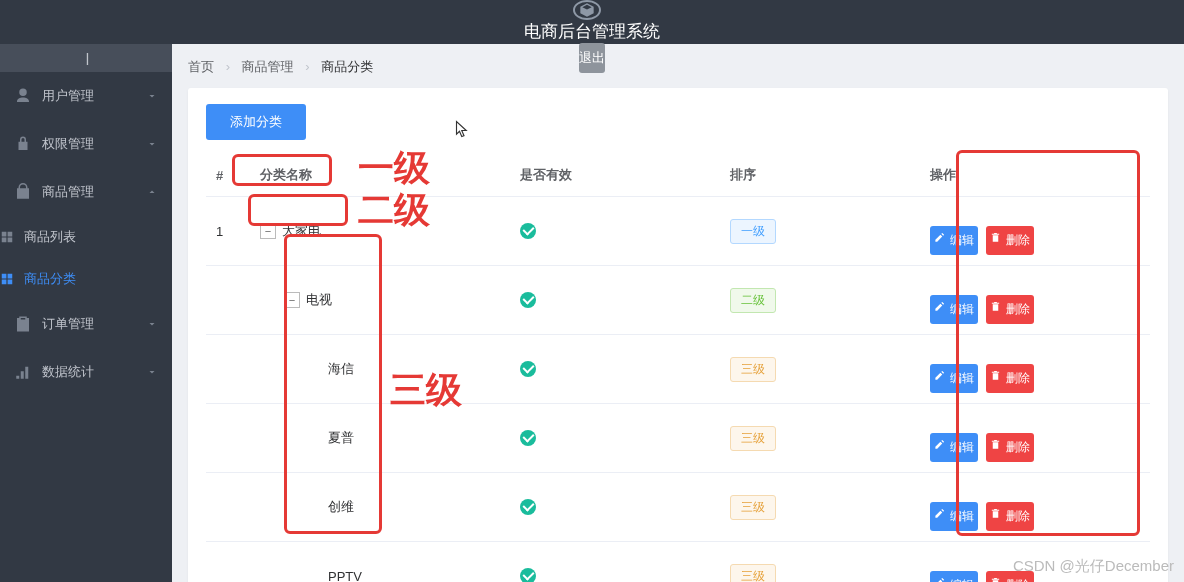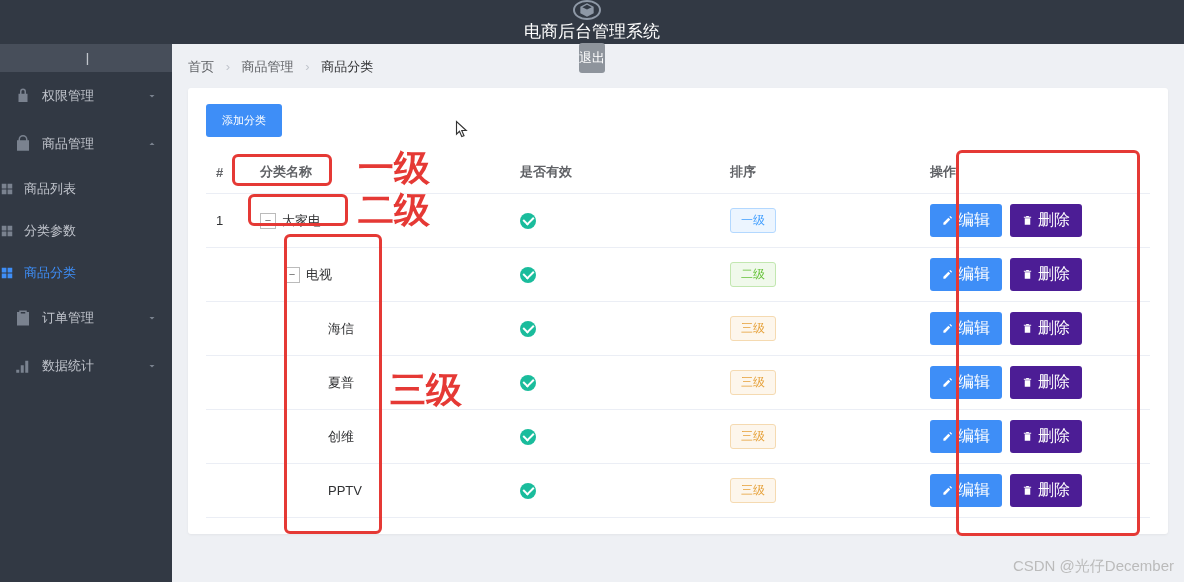--- a/index.html
+++ b/index.html
@@ -25,21 +25,21 @@
 .sub-item .mi { width:14px; height:14px; margin-right:10px; fill:#7a828f; }
 .sub-item.active { color:#3e8ef7; }
 .sub-item.active .mi { fill:#3e8ef7; }
 
 
 .main { flex:1; padding:14px 16px; overflow:auto; }
 .breadcrumb { color:#606266; font-size:13px; margin-bottom:12px; }
 .breadcrumb .sep { margin:0 8px; color:#c0c4cc; }
 .breadcrumb .cur { color:#303133; }
 .card { background:#fff; border-radius:3px; padding:16px 18px; box-shadow:0 1px 3px rgba(0,0,0,.05); min-height:440px; position:relative; }
-.add-btn { background:#3e8ef7; color:#fff; border:none; padding:9px 16px; border-radius:3px; font-size:11px; cursor:pointer; }
+.add-btn { background:#3e8ef7; color:#fff; border:none; padding:9px 24px; border-radius:3px; font-size:13px; cursor:pointer; }
 .cursor-ico { position:absolute; left:264px; top:32px; width:18px; height:18px; pointer-events:none; }
 
 
 .tbl { width:100%; border-collapse:collapse; margin-top:14px; }
 .tbl th { text-align:left; font-weight:600; font-size:13px; color:#606266; padding:12px 10px; border-bottom:1px solid #ebeef5; }
 .tbl td { padding:10px 10px; border-bottom:1px solid #ebeef5; font-size:13px; color:#303133; vertical-align:middle; }
 .col-idx { width:44px; }
 .col-name { width:260px; }
 .col-valid { width:210px; }
 .col-sort { width:200px; }
@@ -49,23 +49,23 @@
 .indent1 { padding-left:24px; }
 .indent2 { padding-left:68px; }
 
 .valid-ico { width:16px; height:16px; border-radius:50%; background:#1abc9c; display:inline-flex; align-items:center; justify-content:center; }
 .valid-ico::after { content:""; width:5px; height:8px; border:2px solid #fff; border-top:0; border-left:0; transform:rotate(45deg) translate(-1px,-1px); }
 
 .tag { display:inline-block; padding:3px 10px; border-radius:3px; font-size:12px; background:#ecf5ff; color:#409eff; border:1px solid #b3d8ff; }
 .tag.t2 { background:#f0f9eb; color:#67c23a; border-color:#c2e7b0; }
 .tag.t3 { background:#fdf6ec; color:#e6a23c; border-color:#f5dab1; }
 
-.btn-sm { display:inline-flex; align-items:center; gap:5px; border:none; padding:6px 12px; border-radius:3px; font-size:16px; color:#fff; cursor:pointer; }
+.btn-sm { display:inline-flex; align-items:flex-start; gap:5px; border:none; padding:6px 4px; border-radius:3px; font-size:12px; color:#fff; cursor:pointer; }
 .btn-edit { background:#3e8ef7; margin-right:8px; }
-.btn-del { background:#4c1d95; }
+.btn-del { background:#ef4444;margin-top:19px; }
 .btn-sm svg { width:11px; height:11px; fill:#fff; }
 
 
 .anno { position:absolute; pointer-events:none; }
 .anno-box { border:3px solid #e53935; border-radius:6px; }
 .anno-txt { position:absolute; color:#e53935; font-size:36px; font-family:"KaiTi","STKaiti",serif; font-weight:600; }
 
 .watermark { position:fixed; right:10px; bottom:6px; font-size:15px; color:#bbb; }
 </style>
 </head>
@@ -79,20 +79,29 @@
   </div>
   <div class="app-title">电商后台管理系统</div>
   <button class="logout-btn">退出</button>
 </div>
 
 <div class="wrap">
 
   <div class="sidebar">
     <div class="collapse-bar">|||</div>
 
+    <div class="nav-item">
+      <svg class="mi" viewBox="0 0 24 24">
+          <path d="M12 12a5 5 0 1 0-5-5 5 5 0 0 0 5 5zm0 2c-4 0-8 2-8 5v1h16v-1c0-3-4-5-8-5z"></path>
+        </svg>
+      <span class="lbl">用户管理</span>
+      <svg class="chev" viewBox="0 0 24 24">
+          <path d="M7 10l5 5 5-5z"></path>
+        </svg>
+    </div>
 
     <div class="nav-item">
       <svg class="mi" viewBox="0 0 24 24">
           <path d="M12 2a4 4 0 0 0-4 4v3H6v11h12V9h-2V6a4 4 0 0 0-4-4zm-2 7V6a2 2 0 1 1 4 0v3z"></path>
         </svg>
       <span class="lbl">权限管理</span>
       <svg class="chev" viewBox="0 0 24 24">
           <path d="M7 10l5 5 5-5z"></path>
         </svg>
     </div>
@@ -104,26 +113,20 @@
       <span class="lbl">商品管理</span>
       <svg class="chev" viewBox="0 0 24 24">
           <path d="M7 14l5-5 5 5z"></path>
         </svg>
     </div>
     <div class="sub-item">
       <svg class="mi" viewBox="0 0 24 24">
           <path d="M3 3h8v8H3zm10 0h8v8h-8zM3 13h8v8H3zm10 0h8v8h-8z"></path>
         </svg>
       <span>商品列表</span>
-    </div>
-    <div class="sub-item">
-      <svg class="mi" viewBox="0 0 24 24">
-          <path d="M3 3h8v8H3zm10 0h8v8h-8zM3 13h8v8H3zm10 0h8v8h-8z"></path>
-        </svg>
-      <span>分类参数</span>
     </div>
     <div class="sub-item active">
       <svg class="mi" viewBox="0 0 24 24">
           <path d="M3 3h8v8H3zm10 0h8v8h-8zM3 13h8v8H3zm10 0h8v8h-8z"></path>
         </svg>
       <span>商品分类</span>
     </div>
 
     <div class="nav-item">
       <svg class="mi" viewBox="0 0 24 24">

